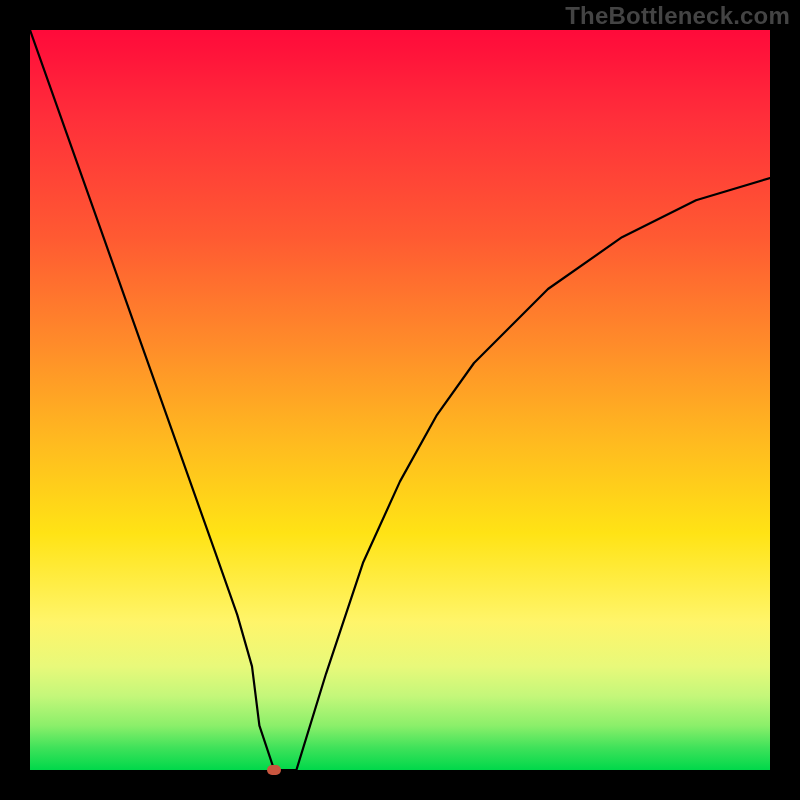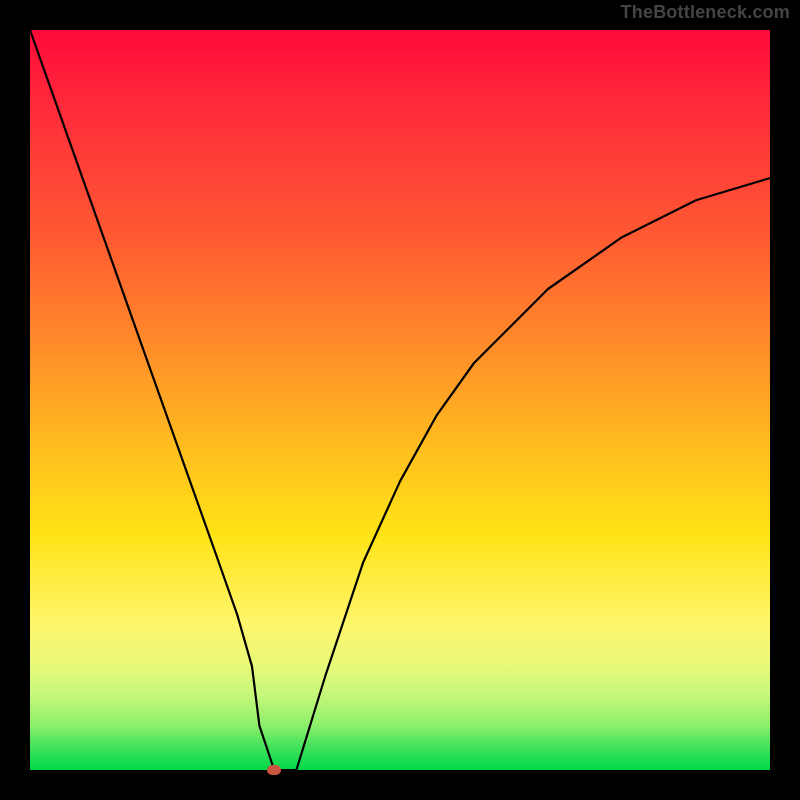--- a/index.html
+++ b/index.html
@@ -15,21 +15,21 @@
     position: relative;
     width: 800px;
     height: 800px;
     background: #000;
   }
   .watermark {
     position: absolute;
     top: 2px;
     right: 10px;
     color: #444;
-    font-size: 18px;
+    font-size: 24px;
     font-weight: 600;
     letter-spacing: 0.2px;
     user-select: none;
   }
   .plot-area {
     position: absolute;
     left: 30px;
     top: 30px;
     width: 740px;
     height: 740px;

